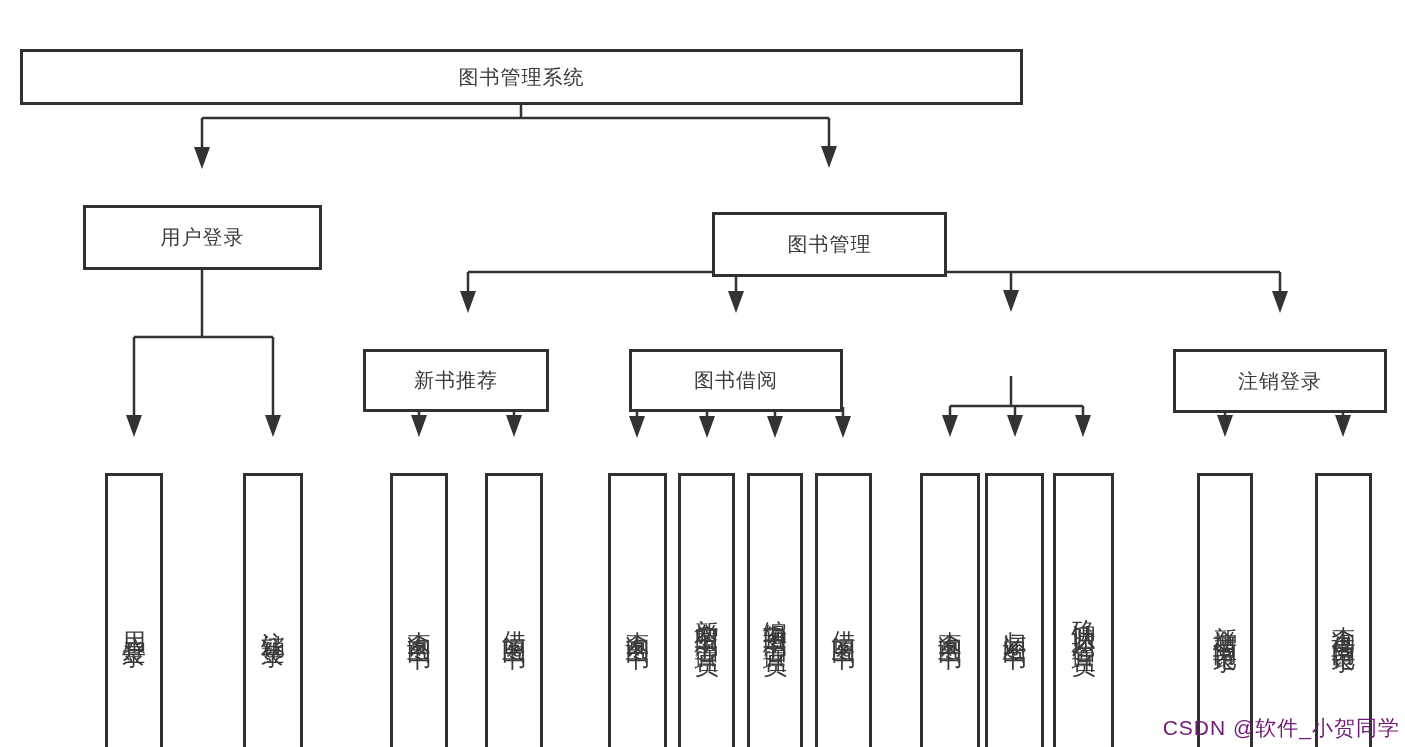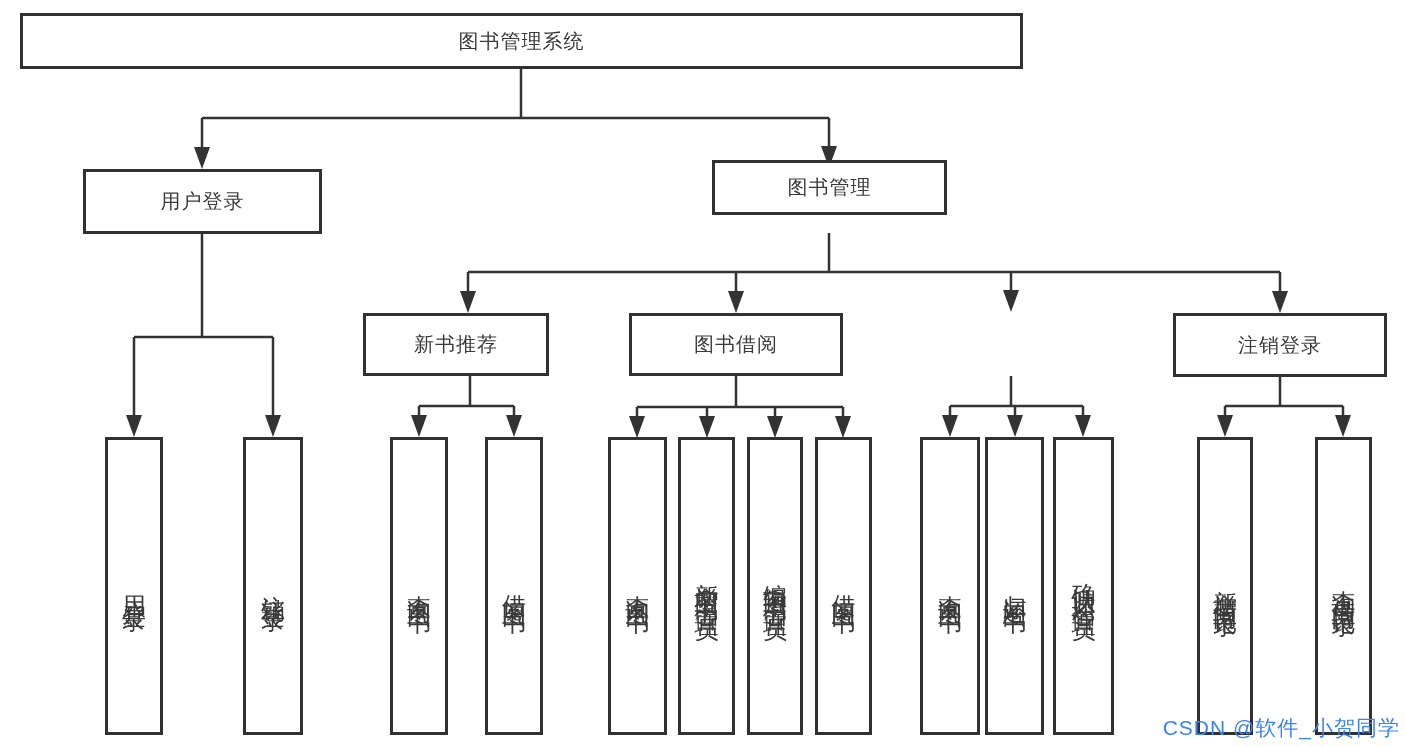--- a/index.html
+++ b/index.html
@@ -20,40 +20,41 @@
   .node {
     position: absolute;
     box-sizing: border-box;
     border: 3px solid #313131;
     background: #ffffff;
     display: flex;
     align-items: center;
     justify-content: center;
     color: #3a3a3a;
     z-index: 2;
+    margin-top: 36px;
   }
   .node .hlabel {
     font-size: 20px;
     letter-spacing: 1px;
     white-space: nowrap;
   }
   .node .vlabel {
     writing-mode: vertical-rl;
     text-orientation: mixed;
     font-size: 24px;
     letter-spacing: 5px;
     line-height: 1;
     white-space: nowrap;
   }
   .watermark {
     position: absolute;
     right: 5px;
     top: 714px;
     font-size: 21px;
-    color: #3b82f6;
+    color: #701a75;
     letter-spacing: 1px;
     z-index: 3;
     white-space: nowrap;
   }
 </style>
 </head>
 <body>
 
 <div class="stage">
 
@@ -90,21 +91,21 @@
     </g>
   </svg>
 
   <div class="node" style="left:20px; top:13px; width:1003px; height:56px;">
     <span class="hlabel">图书管理系统</span>
   </div>
 
   <div class="node" style="left:83px; top:169px; width:239px; height:65px;">
     <span class="hlabel">用户登录</span>
   </div>
-  <div class="node" style="left:712px; top:160px; width:235px; height:55px;">
+  <div class="node" style="left:712px; top:176px; width:235px; height:65px;">
     <span class="hlabel">图书管理</span>
   </div>
 
   <div class="node" style="left:363px; top:313px; width:186px; height:63px;">
     <span class="hlabel">新书推荐</span>
   </div>
   <div class="node" style="left:629px; top:313px; width:214px; height:63px;text-align:right;">
     <span class="hlabel">图书借阅</span>
   </div>
   <div class="node" style="left:1173px; top:313px; width:214px; height:64px;">

